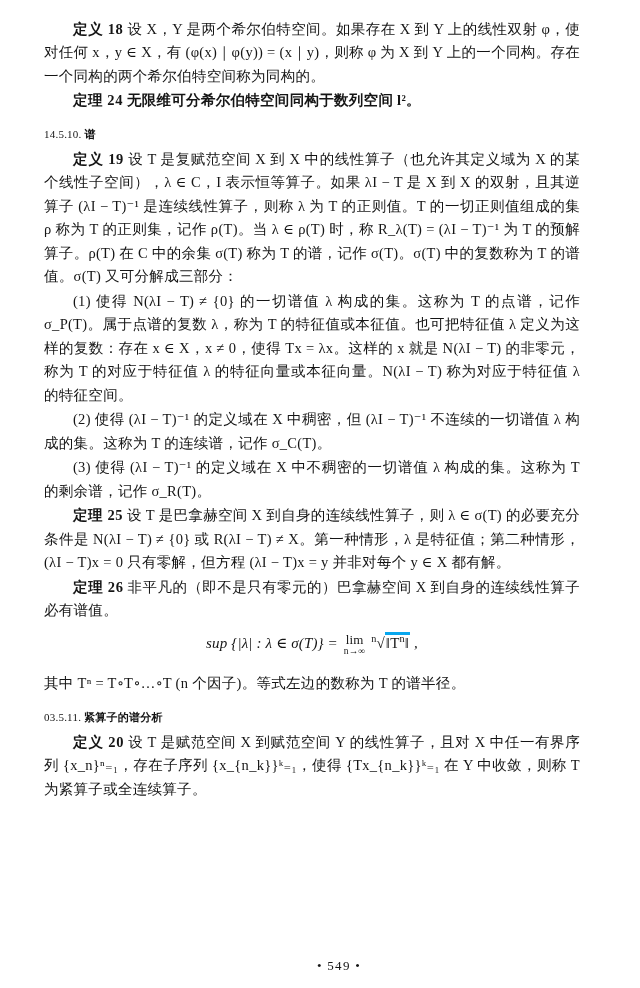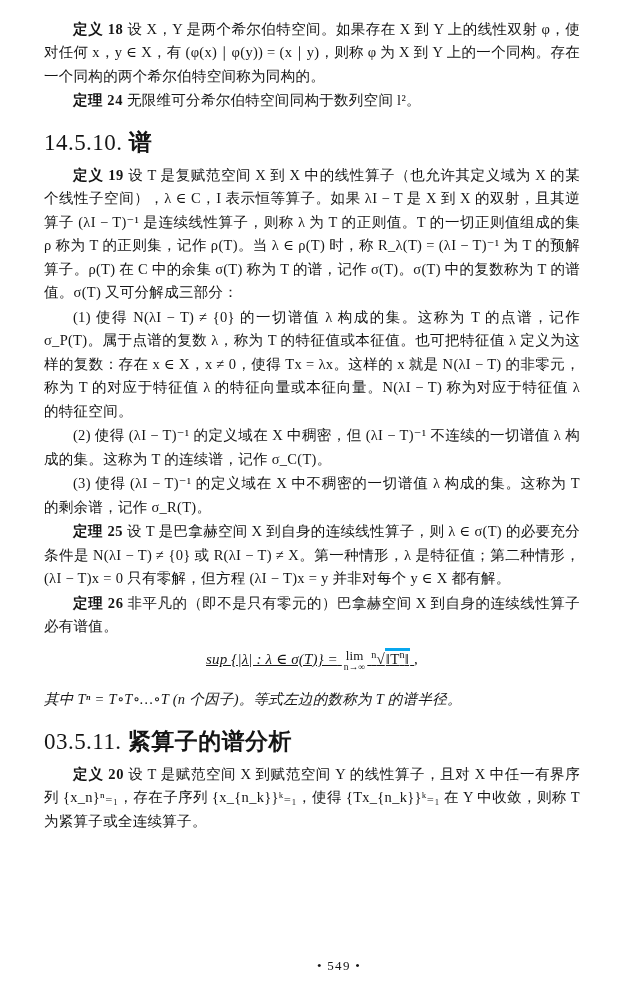--- a/index.html
+++ b/index.html
@@ -29,45 +29,44 @@
     text-align: justify;
     text-justify: inter-ideograph;
     margin: 0 0 1px 0;
     text-indent: 2em;
     letter-spacing: 0.02em;
   }
   .para.noindent {
     text-indent: 0;
   }
   .b {
-    font-weight: normal;
+    font-weight: bold;
   }
   .lead {
     font-weight: bold;
     letter-spacing: 0.04em;
   }
   h2.sec {
-    font-size: 23px;
+    font-size: 11px;
     font-weight: normal;
     margin: 14px 0 6px 0;
     letter-spacing: 0.02em;
   }
   h2.sec .num {
     font-family: "Liberation Serif", "DejaVu Serif", serif;
   }
   h2.sec .title {
     font-weight: bold;
   }
   .formula {
     text-align: center;
     font-size: 15px;
     margin: 10px 0 8px 0;
     font-style: italic;
     letter-spacing: 0.01em;
-    text-decoration: underline;
   }
   .formula .lim {
     display: inline-block;
     vertical-align: middle;
     font-size: 13px;
     text-align: center;
     font-style: normal;
     margin: 0 2px;
   }
   .formula .lim .top {
@@ -97,21 +96,20 @@
     text-align: center;
     font-size: 13px;
     letter-spacing: 0.08em;
   }
   .footer .dots {
     letter-spacing: 0.1em;
     margin-left: 38px;
   }
   .tight {
     margin-top: 16px;
-    font-style: italic;
   }
 </style>
 </head>
 <body>
 
 <div class="page">
 
   <p class="para">
     <span class="lead">定义 18</span>
     <span>设 X，Y 是两个希尔伯特空间。如果存在 X 到 Y 上的线性双射 φ，使对任何 x，y ∈ X，有 (φ(x)｜φ(y)) = (x｜y)，则称 φ 为 X 到 Y 上的一个同构。存在一个同构的两个希尔伯特空间称为同构的。</span>

